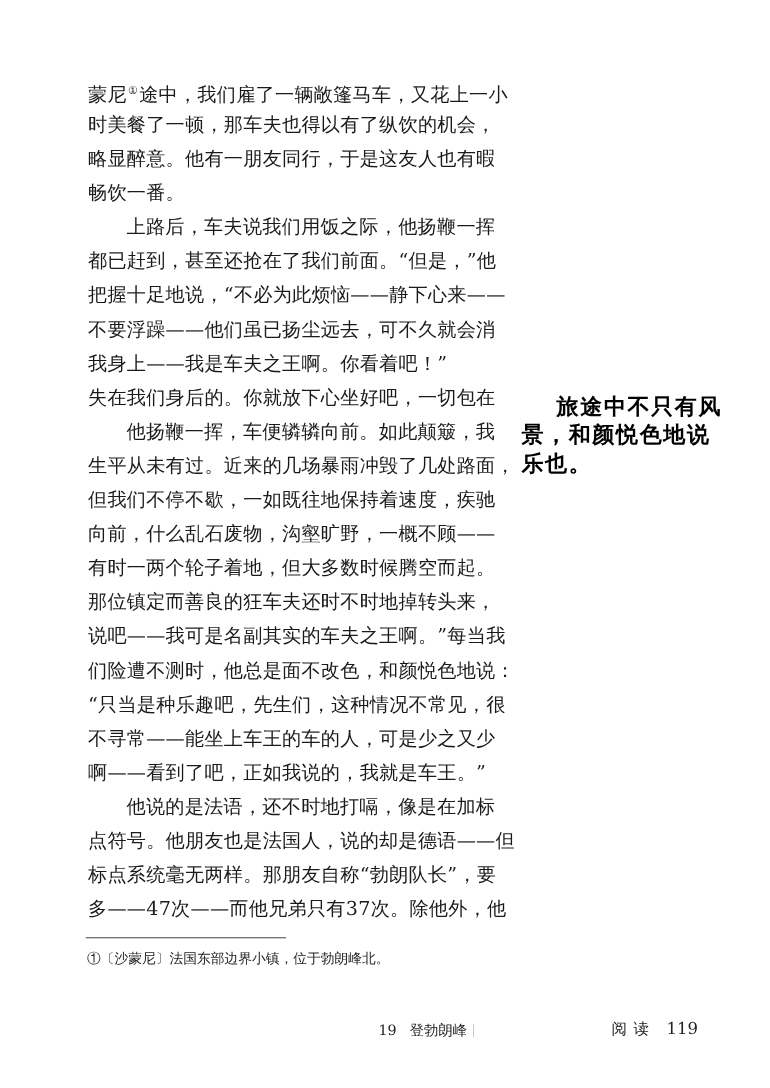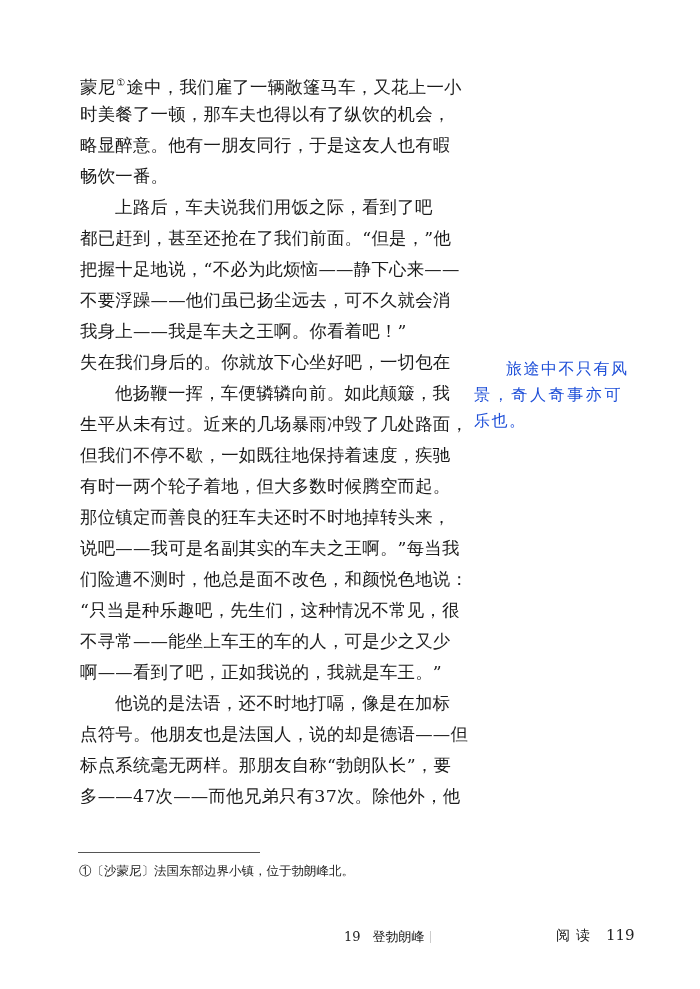--- a/index.html
+++ b/index.html
@@ -14,22 +14,22 @@
     height: 31px; line-height: 22px; font-size: 17.4px; white-space: nowrap;
     letter-spacing: 0.25px; text-align: justify; text-align-last: justify;
   }
   .line.last { text-align-last: left; }
   .line.indent { padding-left: 35px; }
   sup.fn { font-size: 10px; vertical-align: 7px; margin: 0 1px; }
   .side {
     position: absolute; left: 474px; top: 359px; width: 148px;
   }
   .side .sline {
-    height: 26px; line-height: 20px; font-size: 16px; white-space: nowrap; letter-spacing: 1.5px;
-    text-align: justify; text-align-last: justify; color: #1d4ed8;
+    height: 26px; line-height: 20px; font-size: 20px; white-space: nowrap; letter-spacing: 1.5px;
+    text-align: justify; text-align-last: justify; color: #000000; font-weight: bold;
   }
   .side .sline.indent { padding-left: 32px; }
   .side .sline.last { text-align-last: left; }
   .rule { position: absolute; left: 78px; top: 852px; width: 182px; height: 1px; background: #555; }
   .footnote {
     position: absolute; left: 79px; top: 863px; font-size: 12.5px; line-height: 18px; color: #222;
     font-family: Liberation Mono, monospace; white-space: nowrap;
   }
   .footer-left { position: absolute; left: 344px; top: 928px; font-size: 13px; color: #222; white-space: nowrap; text-align: right; }
   .footer-left .num { margin-right: 12px; }
@@ -39,45 +39,46 @@
   .footer-right .page { font-size: 15px; }
 </style>
 </head>
 <body>
 
 <div class="main">
   <div class="line"><span>蒙尼</span><sup class="fn">①</sup><span>途中，我们雇了一辆敞篷马车，又花上一小</span></div>
   <div class="line">时美餐了一顿，那车夫也得以有了纵饮的机会，</div>
   <div class="line">略显醉意。他有一朋友同行，于是这友人也有暇</div>
   <div class="line last">畅饮一番。</div>
-  <div class="line indent">上路后，车夫说我们用饭之际，看到了吧</div>
+  <div class="line indent">上路后，车夫说我们用饭之际，他扬鞭一挥</div>
   <div class="line">都已赶到，甚至还抢在了我们前面。“但是，”他</div>
   <div class="line">把握十足地说，“不必为此烦恼——静下心来——</div>
   <div class="line">不要浮躁——他们虽已扬尘远去，可不久就会消</div>
   <div class="line last">我身上——我是车夫之王啊。你看着吧！”</div>
   <div class="line">失在我们身后的。你就放下心坐好吧，一切包在</div>
   <div class="line indent">他扬鞭一挥，车便辚辚向前。如此颠簸，我</div>
   <div class="line">生平从未有过。近来的几场暴雨冲毁了几处路面，</div>
   <div class="line">但我们不停不歇，一如既往地保持着速度，疾驰</div>
+  <div class="line">向前，什么乱石废物，沟壑旷野，一概不顾——</div>
   <div class="line">有时一两个轮子着地，但大多数时候腾空而起。</div>
   <div class="line">那位镇定而善良的狂车夫还时不时地掉转头来，</div>
   <div class="line">说吧——我可是名副其实的车夫之王啊。”每当我</div>
   <div class="line">们险遭不测时，他总是面不改色，和颜悦色地说：</div>
   <div class="line">“只当是种乐趣吧，先生们，这种情况不常见，很</div>
   <div class="line">不寻常——能坐上车王的车的人，可是少之又少</div>
   <div class="line last">啊——看到了吧，正如我说的，我就是车王。”</div>
   <div class="line indent">他说的是法语，还不时地打嗝，像是在加标</div>
   <div class="line">点符号。他朋友也是法国人，说的却是德语——但</div>
   <div class="line">标点系统毫无两样。那朋友自称“勃朗队长”，要</div>
   <div class="line">多——47次——而他兄弟只有37次。除他外，他</div>
 </div>
 
 <div class="side">
   <div class="sline indent">旅途中不只有风</div>
-  <div class="sline">景，奇人奇事亦可</div>
+  <div class="sline">景，和颜悦色地说</div>
   <div class="sline last">乐也。</div>
 </div>
 
 <div class="rule"></div>
 <div class="footnote">①〔沙蒙尼〕法国东部边界小镇，位于勃朗峰北。</div>
 
 <div class="footer-left">
   <span class="num">19</span><span>登勃朗峰</span>
 </div>
 <div class="footer-tick"></div>

